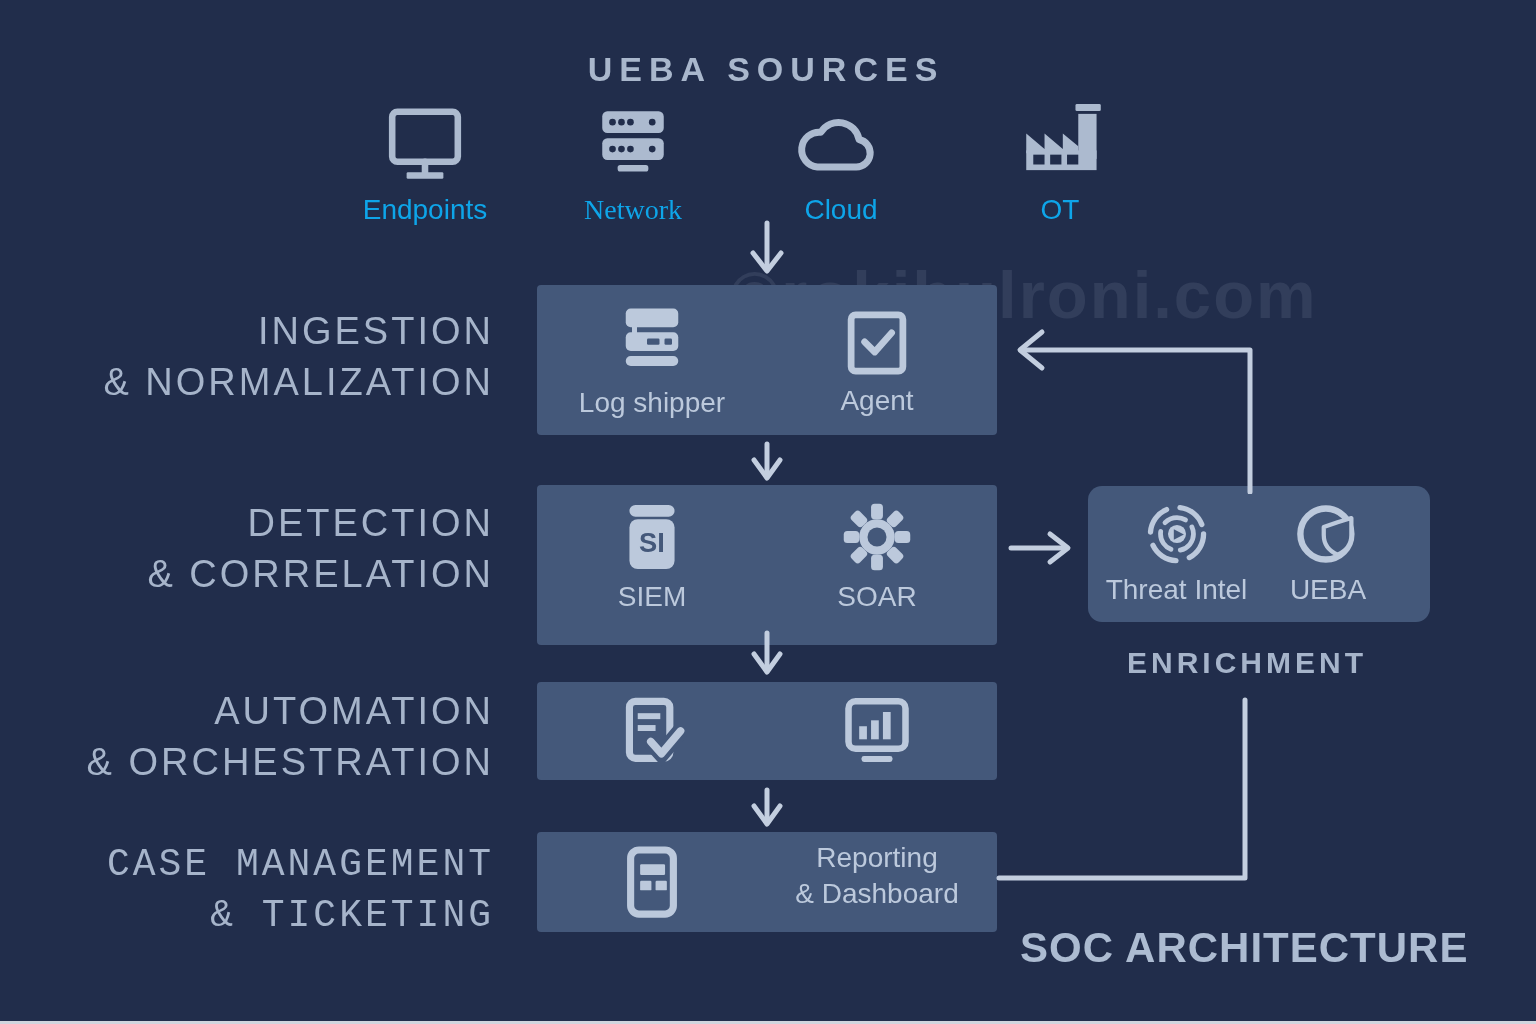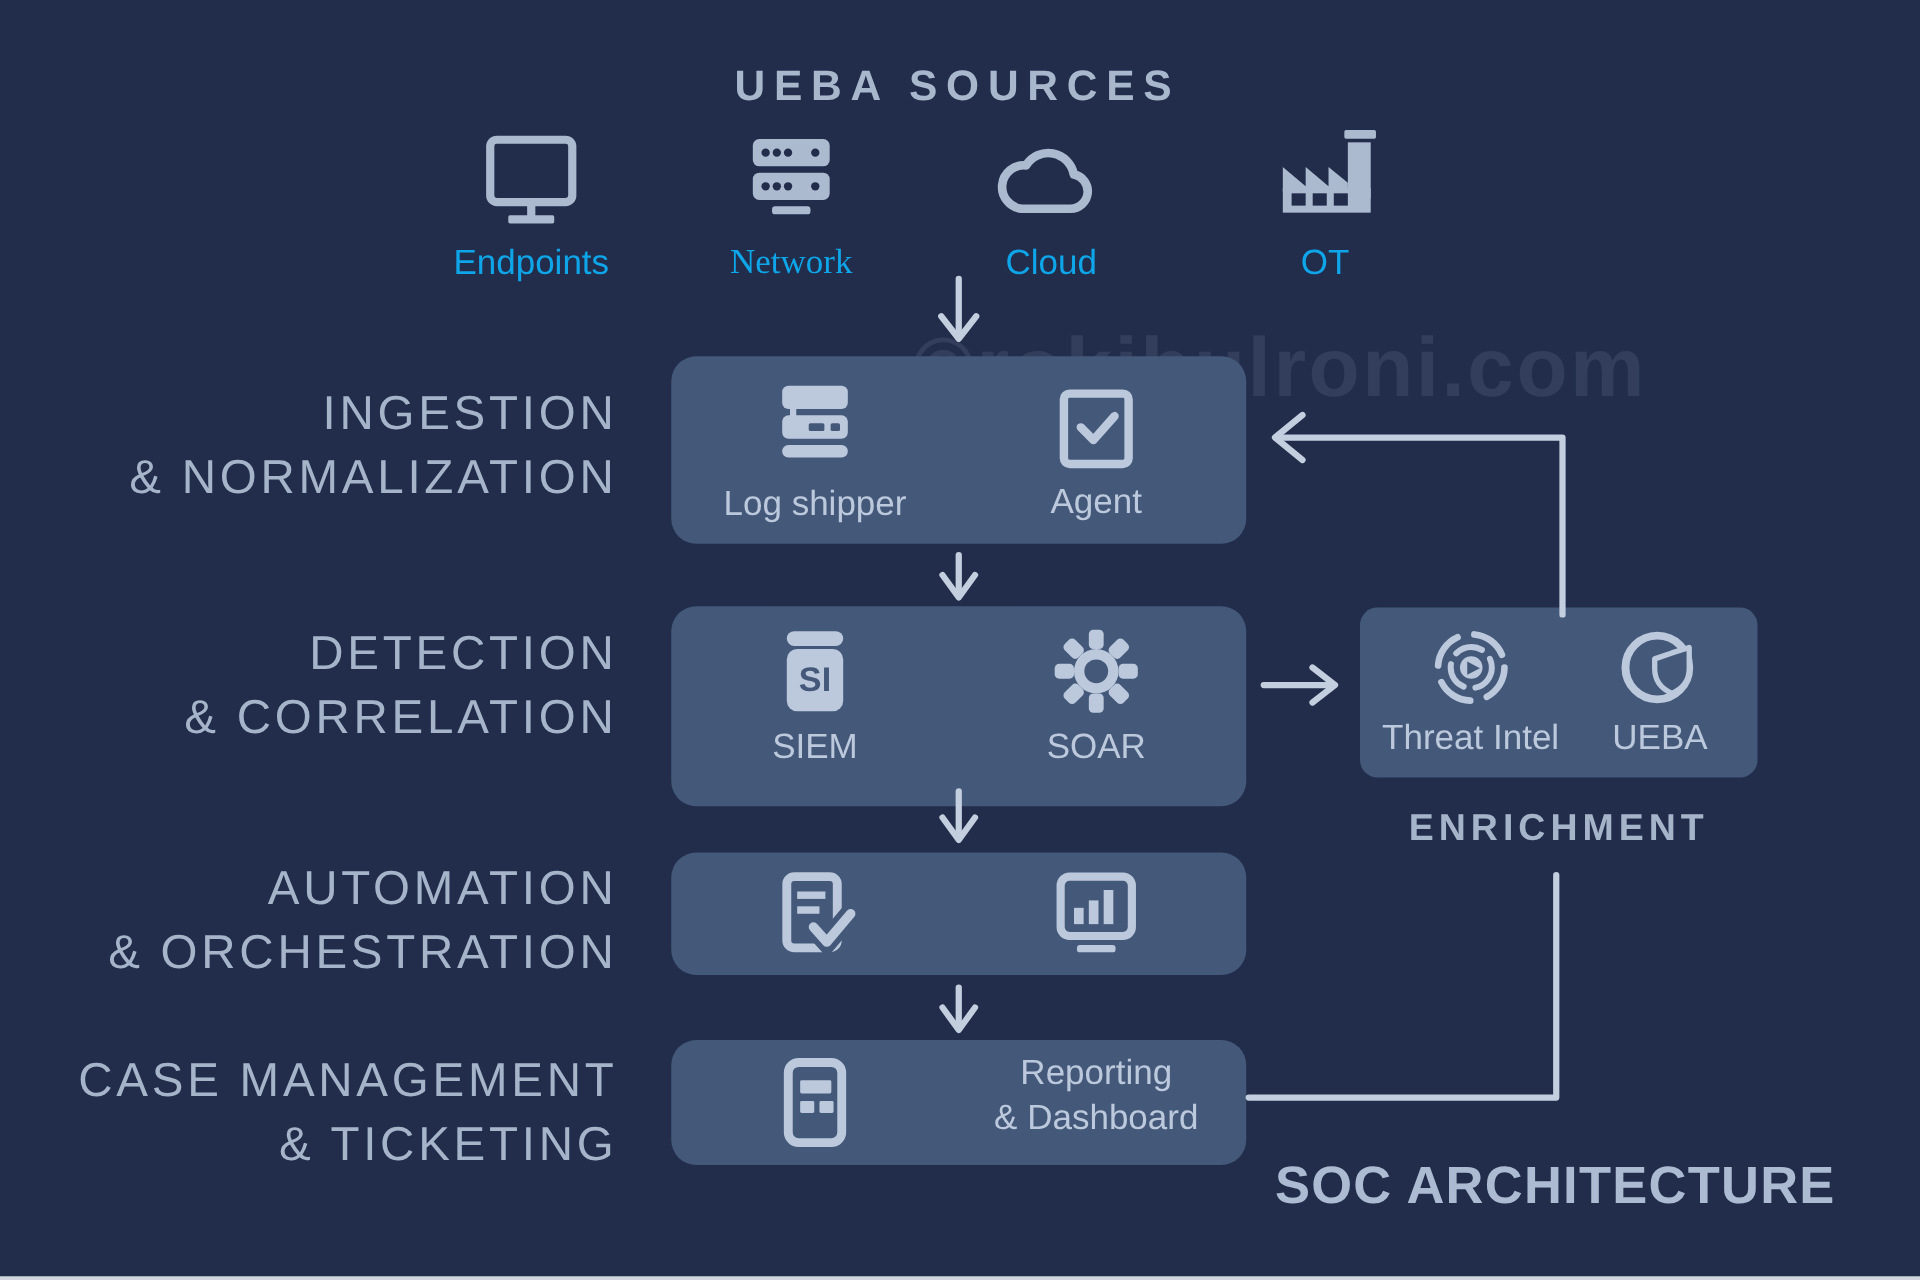--- a/index.html
+++ b/index.html
@@ -23,25 +23,25 @@
     align-items:center;color:#ACBACF;
   }
   .source-col .src-label{font-size:28px;font-weight:500;margin-top:8px;color:#0ea5e9;}
   .src-icon{height:88px;display:flex;align-items:center;justify-content:center;}
   .stage-label{
     position:absolute;left:0;width:494px;text-align:right;
     font-size:38px;font-weight:500;letter-spacing:3px;line-height:1.33;color:#A6B4CA;
   }
   .flow-box{
     position:absolute;left:537px;width:460px;background:var(--box,#44587A);
-    border-radius:20px;
+    border-radius:4px;
   }
   .enrich-box{
     position:absolute;left:1088px;top:486px;width:318px;height:136px;
-    background:var(--box,#44587A);border-radius:14px;
+    background:var(--box,#44587A);border-radius:14px;padding-left:24px;
   }
   .box-item{
     position:absolute;display:flex;flex-direction:column;align-items:center;
     color:#BCC9DC;font-size:28px;font-weight:500;
   }
   .box-item .item-label{margin-top:6px;white-space:nowrap;}
   .two-line{text-align:center;line-height:1.3;}
   .enrichment-caption{
     position:absolute;left:1088px;top:646px;width:318px;text-align:center;
     font-size:30px;font-weight:600;letter-spacing:4px;color:#A6B4CA;
@@ -126,21 +126,21 @@
     <div>&amp; NORMALIZATION</div>
   </div>
   <div class="stage-label" style="top:498px;">
     <div>DETECTION</div>
     <div>&amp; CORRELATION</div>
   </div>
   <div class="stage-label" style="top:686px;">
     <div>AUTOMATION</div>
     <div>&amp; ORCHESTRATION</div>
   </div>
-  <div class="stage-label" style="top:840px;">
+  <div class="stage-label" style="top:840px;font-family:Liberation Mono, monospace;">
     <div>CASE MANAGEMENT</div>
     <div>&amp; TICKETING</div>
   </div>
 
   <div class="flow-box" style="top:285px;height:150px;">
     <div class="box-item" style="left:15px;top:16px;width:200px;">
       <span>
         <svg width="80" height="80" viewBox="0 0 64 64" fill="currentColor">
           <rect x="11" y="6" width="42" height="15" rx="4"></rect>
           <rect x="16" y="19" width="4" height="8"></rect>

